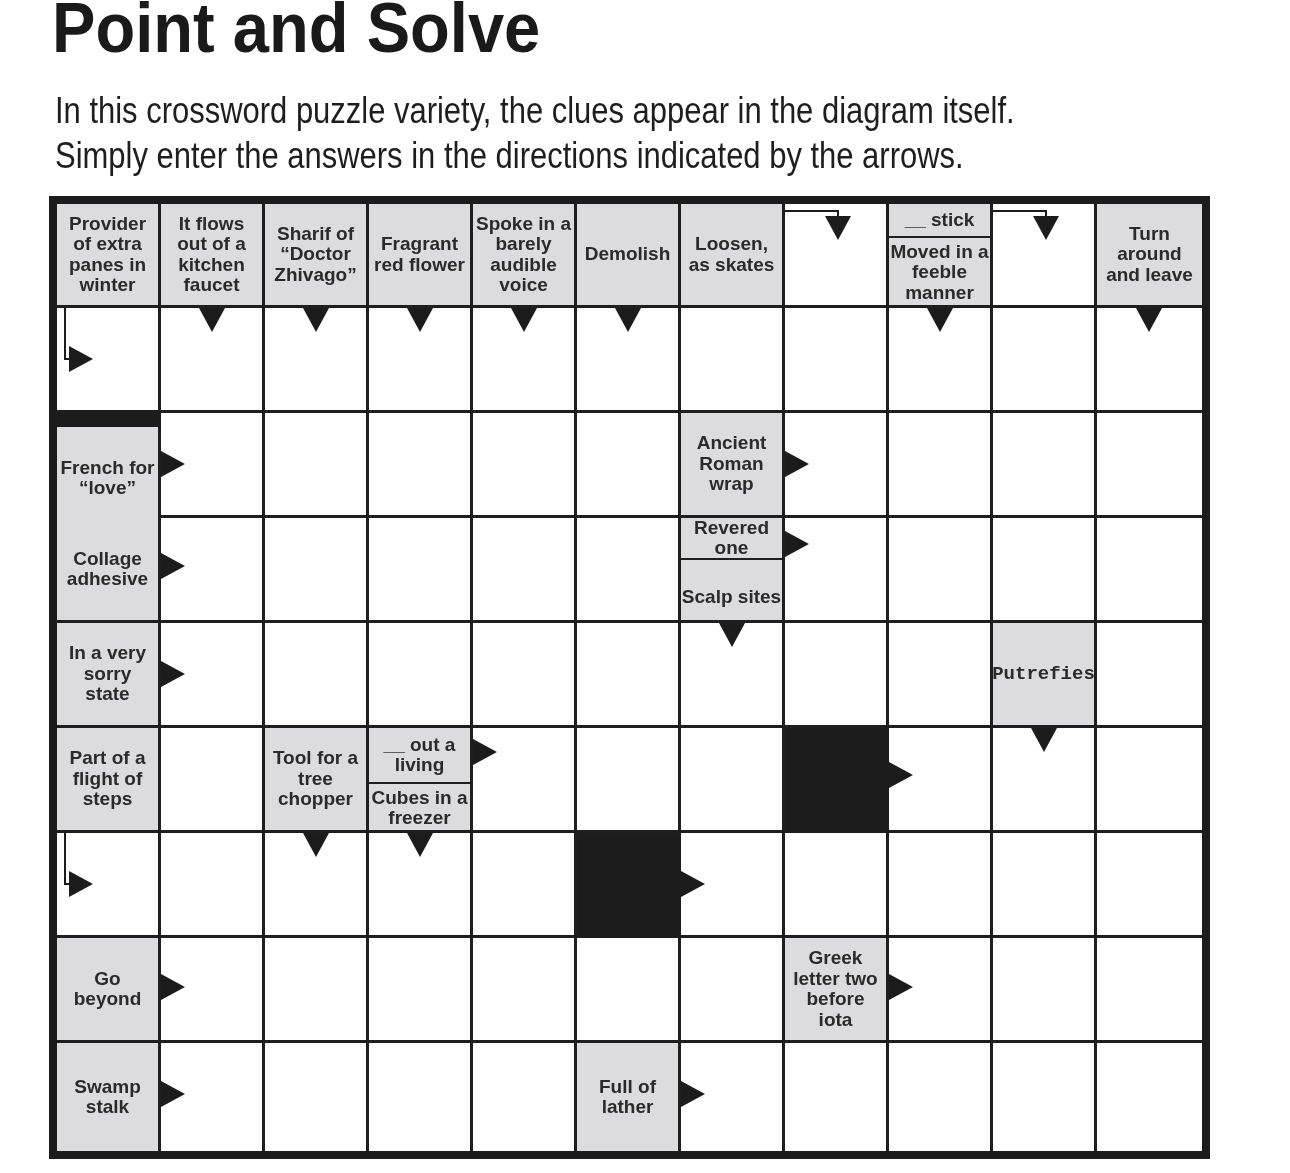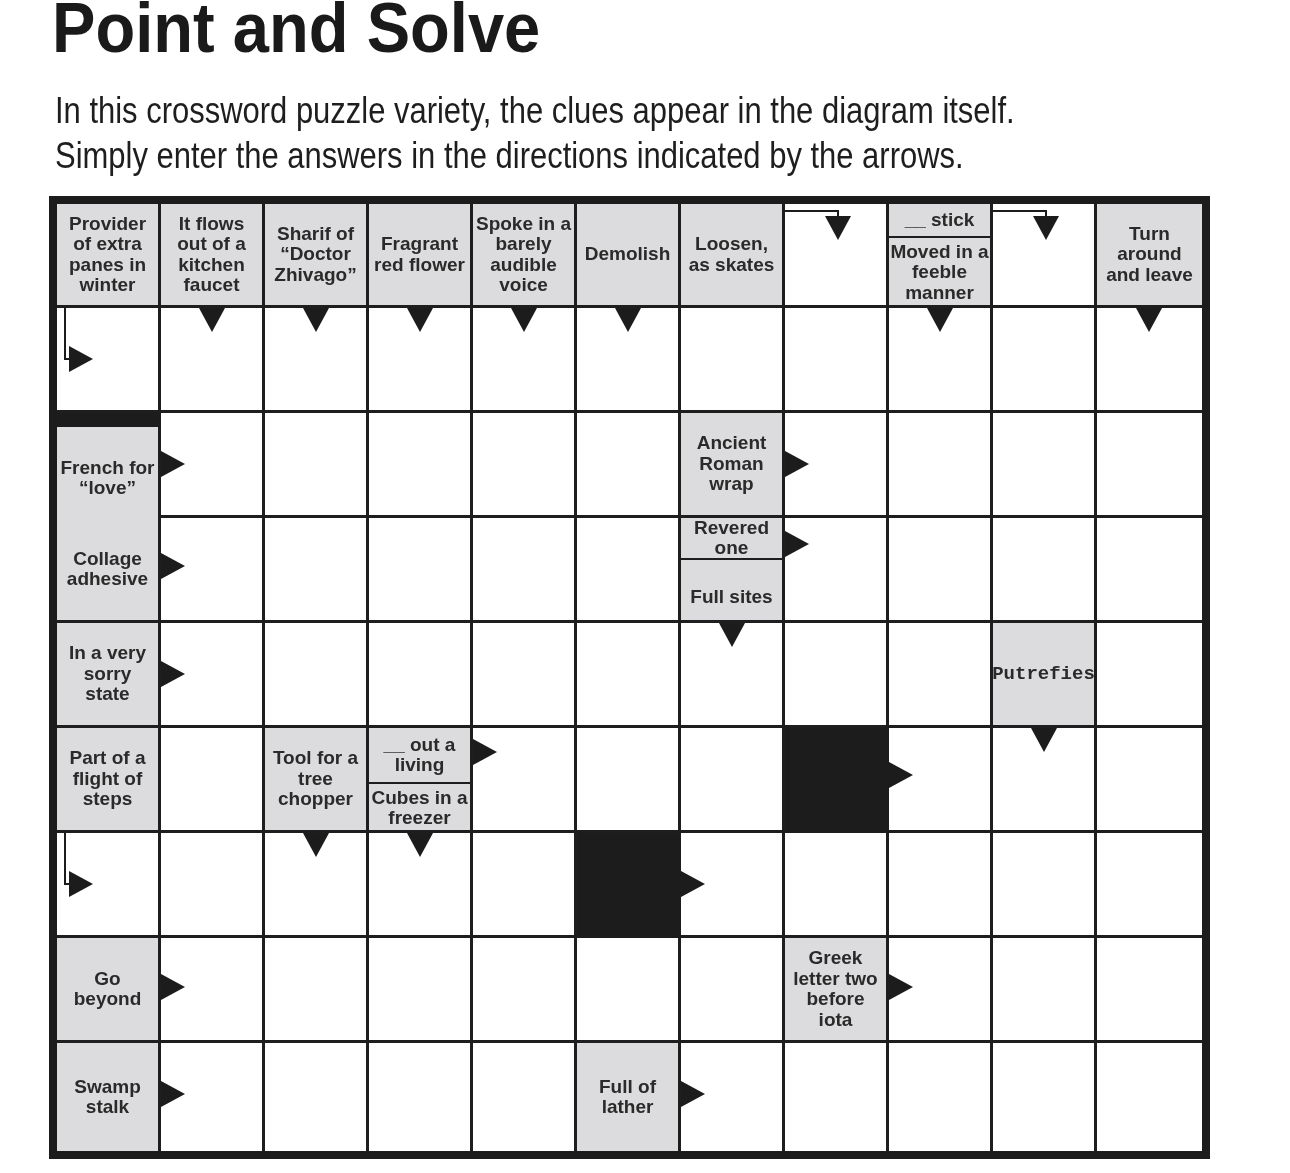--- a/index.html
+++ b/index.html
@@ -90,21 +90,21 @@
       <div class="cell clue" style="left: 0px; top: 314px; width: 104px; height: 105px;">
         <div class="clue-text">Collage adhesive</div>
       </div>
       <div class="cell " style="left: 104px; top: 314px; width: 104px; height: 105px;"></div>
       <div class="cell " style="left: 208px; top: 314px; width: 104px; height: 105px;"></div>
       <div class="cell " style="left: 312px; top: 314px; width: 104px; height: 105px;"></div>
       <div class="cell " style="left: 416px; top: 314px; width: 104px; height: 105px;"></div>
       <div class="cell " style="left: 520px; top: 314px; width: 104px; height: 105px;"></div>
       <div class="cell split" style="left: 624px; top: 314px; width: 104px; height: 105px;">
         <div class="half top" style="height: 42px;">Revered one</div>
-        <div class="half bottom" style="height: 46px;">Full sites</div>
+        <div class="half bottom" style="height: 46px;">Scalp sites</div>
       </div>
       <div class="cell " style="left: 728px; top: 314px; width: 104px; height: 105px;"></div>
       <div class="cell " style="left: 832px; top: 314px; width: 104px; height: 105px;"></div>
       <div class="cell " style="left: 936px; top: 314px; width: 104px; height: 105px;"></div>
       <div class="cell " style="left: 1040px; top: 314px; width: 105px; height: 105px; border-right: none;"></div>
       <div class="cell clue" style="left: 0px; top: 419px; width: 104px; height: 105px;">
         <div class="clue-text">In a very sorry state</div>
       </div>
       <div class="cell " style="left: 104px; top: 419px; width: 104px; height: 105px;"></div>
       <div class="cell " style="left: 208px; top: 419px; width: 104px; height: 105px;"></div>

